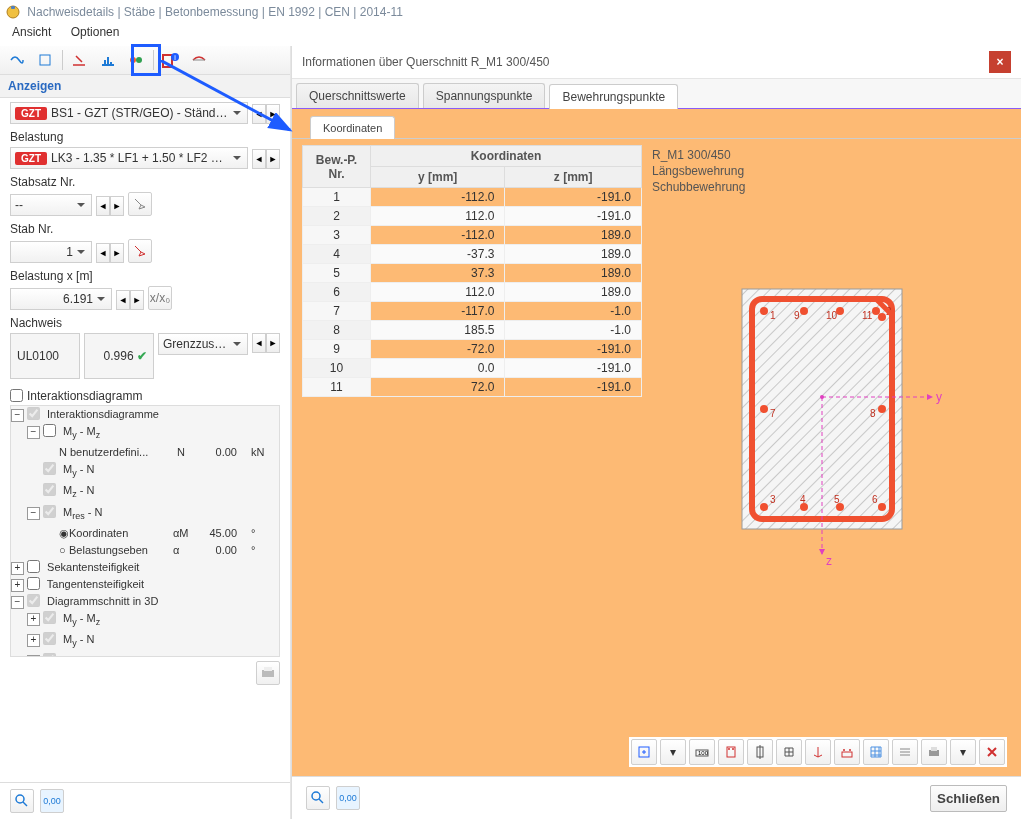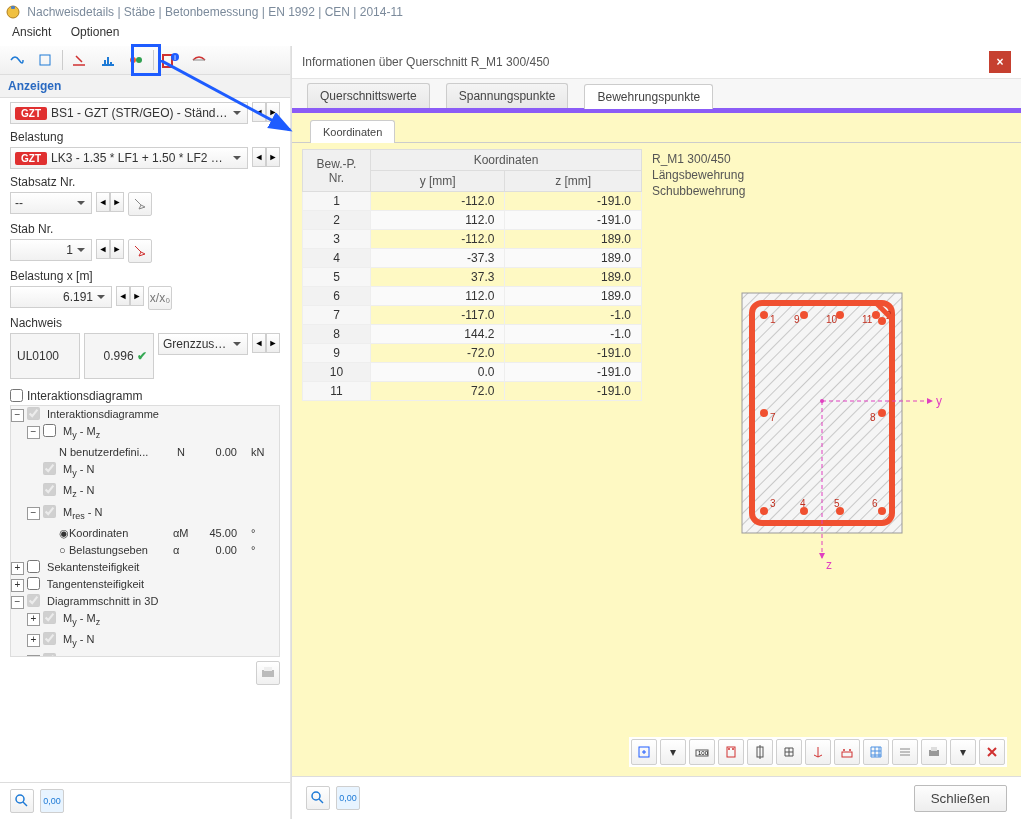--- a/index.html
+++ b/index.html
@@ -2,64 +2,64 @@
 <html><head>
 <meta charset="utf-8">
 <style>
 html,body{margin:0;padding:0;font-family:"Segoe UI",Tahoma,sans-serif;font-size:12px;color:#333;background:#fff;overflow:hidden;width:1021px;height:819px}
 .titlebar{height:24px;line-height:24px;padding-left:6px;color:#7b8a9b;background:#fff;font-size:12px}
 .titlebar svg{vertical-align:-3px;margin-right:4px}
 .menubar{height:20px;padding:1px 4px}
 .menubar span{padding:3px 8px;cursor:default}
 .main{display:flex;height:calc(100% - 46px)}
 .left{width:290px;border-right:1px solid #e5e5e5;position:relative;background:#fff}
-.right{flex:1;position:relative;background:#fef9c3;border-left:1px solid #ddd}
+.right{flex:1;position:relative;background:#fdba74;border-left:1px solid #ddd}
 .toolbar{height:28px;background:linear-gradient(#fdfdfd,#f0f0f0);border-bottom:1px solid #ddd;display:flex;align-items:center;padding:0 4px;gap:2px}
 .tbtn{width:24px;height:24px;display:flex;align-items:center;justify-content:center;border:1px solid transparent;border-radius:2px}
 .highlight-box{position:absolute;top:-2px;left:131px;width:24px;height:26px;border:3px solid #1e5cff;pointer-events:none;z-index:10}
 .panel-head{background:#f2f2f2;border-bottom:1px solid #ddd;padding:4px 8px;font-weight:bold;color:#2a6ac1}
 .section{padding:4px 10px 8px 10px;position:relative}
 .sec-label{margin:6px 0 3px 0}
-.row{display:flex;align-items:flex-start;gap:4px}
+.row{display:flex;align-items:flex-end;gap:4px}
 .badge{background:#e03030;color:#fff;font-size:10px;font-weight:bold;padding:1px 6px;border-radius:2px;margin-right:4px}
 .combo{flex:1;border:1px solid #cfcfcf;background:linear-gradient(#fff,#f1f1f1);height:20px;line-height:20px;padding:0 18px 0 4px;position:relative;white-space:nowrap;overflow:hidden;text-overflow:ellipsis}
 .combo::after{content:'';position:absolute;right:6px;top:8px;border:4px solid transparent;border-top-color:#555}
 .spin{display:flex}
 .spin button{width:14px;height:20px;border:1px solid #cfcfcf;background:linear-gradient(#fff,#eee);font-size:9px;line-height:12px;padding:0}
 .iconbtn{width:22px;height:22px;border:1px solid #cfcfcf;background:linear-gradient(#fff,#f0f0f0);display:flex;align-items:center;justify-content:center;border-radius:2px}
 .nachweis-row{display:flex;gap:4px}
 .nachweis-row .cell{border:1px solid #cfcfcf;background:#f5f5f5;height:20px;line-height:20px;padding:12px 6px}
 .check{color:#34a853;font-weight:bold}
 .tree{background:#f5f5f5;border:1px solid #ddd;padding:0;font-size:11px;overflow:auto;height:250px}
 .tree .tn{white-space:nowrap;line-height:17px}
 .tree .exp{display:inline-block;width:11px;height:11px;border:1px solid #999;text-align:center;line-height:9px;font-size:10px;margin-right:3px;background:#fff}
 .footer-left{position:absolute;bottom:0;left:0;right:0;height:36px;border-top:1px solid #ddd;display:flex;align-items:center;gap:6px;padding:0 10px;background:#fff}
 
 .dlg-title{height:32px;line-height:32px;padding:0 10px;border-bottom:1px solid #e5e5e5;display:flex;align-items:center;justify-content:space-between;background:#fff;color:#555}
 .close-x{width:22px;height:22px;background:#c64030;color:#fff;text-align:center;line-height:22px;font-weight:bold}
-.tabs{display:flex;border-bottom:5px solid #8b5cf6;background:#f7f7f7;padding-top:4px;padding-left:15px;gap:16px}
+.tabs{display:flex;border-bottom:1px solid #8b5cf6;background:#f7f7f7;padding-top:4px;padding-left:4px;gap:4px}
 .tab{padding:5px 12px;border:1px solid #ccc;border-bottom:none;background:linear-gradient(#f4f4f4,#e8e8e8);border-radius:3px 3px 0 0;color:#444}
 .tab.active{background:#fff;position:relative;top:1px}
 .subtabs{display:flex;border-bottom:1px solid #ccc;padding:6px 0 0 18px}
 .subtabs .tab{font-size:11px}
 .body2{display:flex;height:640px}
 .tblwrap{width:340px;padding:6px 0 0 10px}
 table.coord{border-collapse:collapse;width:100%;font-size:12px}
-table.coord th{background:#f0f0f0;border:1px solid #ddd;padding:3px 6px;font-weight:normal;color:#555;text-align:center}
+table.coord th{background:#f0f0f0;border:1px solid #ddd;padding:3px 6px;font-weight:bold;color:#555;text-align:center}
 table.coord td{border:1px solid #eee;padding:2px 10px;text-align:right}
 table.coord td:first-child{text-align:center;background:#f7f7f7}
 table.coord tr:nth-child(even) td{background:#fafafa}
 table.coord tr:nth-child(even) td:first-child{background:#f2f2f2}
 .viewer{flex:1;padding:8px 10px 0 10px;position:relative}
 .vlabels{color:#555;line-height:16px}
 .xsection{position:absolute;top:130px;left:80px}
 .btnbar{position:absolute;right:14px;bottom:52px;display:flex;gap:3px;background:#fff;padding:2px}
 .btnbar .iconbtn{width:24px;height:24px}
 .footer-right{position:absolute;bottom:0;left:0;right:0;height:42px;border-top:1px solid #ddd;display:flex;align-items:center;justify-content:space-between;padding:0 14px;background:#fff}
-.btn{border:1px solid #bbb;background:linear-gradient(#fdfdfd,#eee);padding:5px 16px;border-radius:2px;font-weight:normal;color:#444}
+.btn{border:1px solid #bbb;background:linear-gradient(#fdfdfd,#eee);padding:5px 6px;border-radius:2px;font-weight:bold;color:#444}
 .arrow-annot{position:absolute;top:14px;left:160px;width:150px;height:110px;pointer-events:none;z-index:9}
 input[type=checkbox]{margin:0 4px 0 0;vertical-align:-2px}
 sub{font-size:9px}
 </style>
 </head>
 <body>
 
 <div class="titlebar">
   <svg width="14" height="14">
       <circle cx="7" cy="7" r="6" fill="#f0c040" stroke="#b08020"></circle>
@@ -310,21 +310,21 @@
                 <td>112.0</td>
                 <td>189.0</td>
               </tr>
               <tr>
                 <td>7</td>
                 <td>-117.0</td>
                 <td>-1.0</td>
               </tr>
               <tr>
                 <td>8</td>
-                <td>144.2</td>
+                <td>185.5</td>
                 <td>-1.0</td>
               </tr>
               <tr>
                 <td>9</td>
                 <td>-72.0</td>
                 <td>-191.0</td>
               </tr>
               <tr>
                 <td>10</td>
                 <td>0.0</td>

